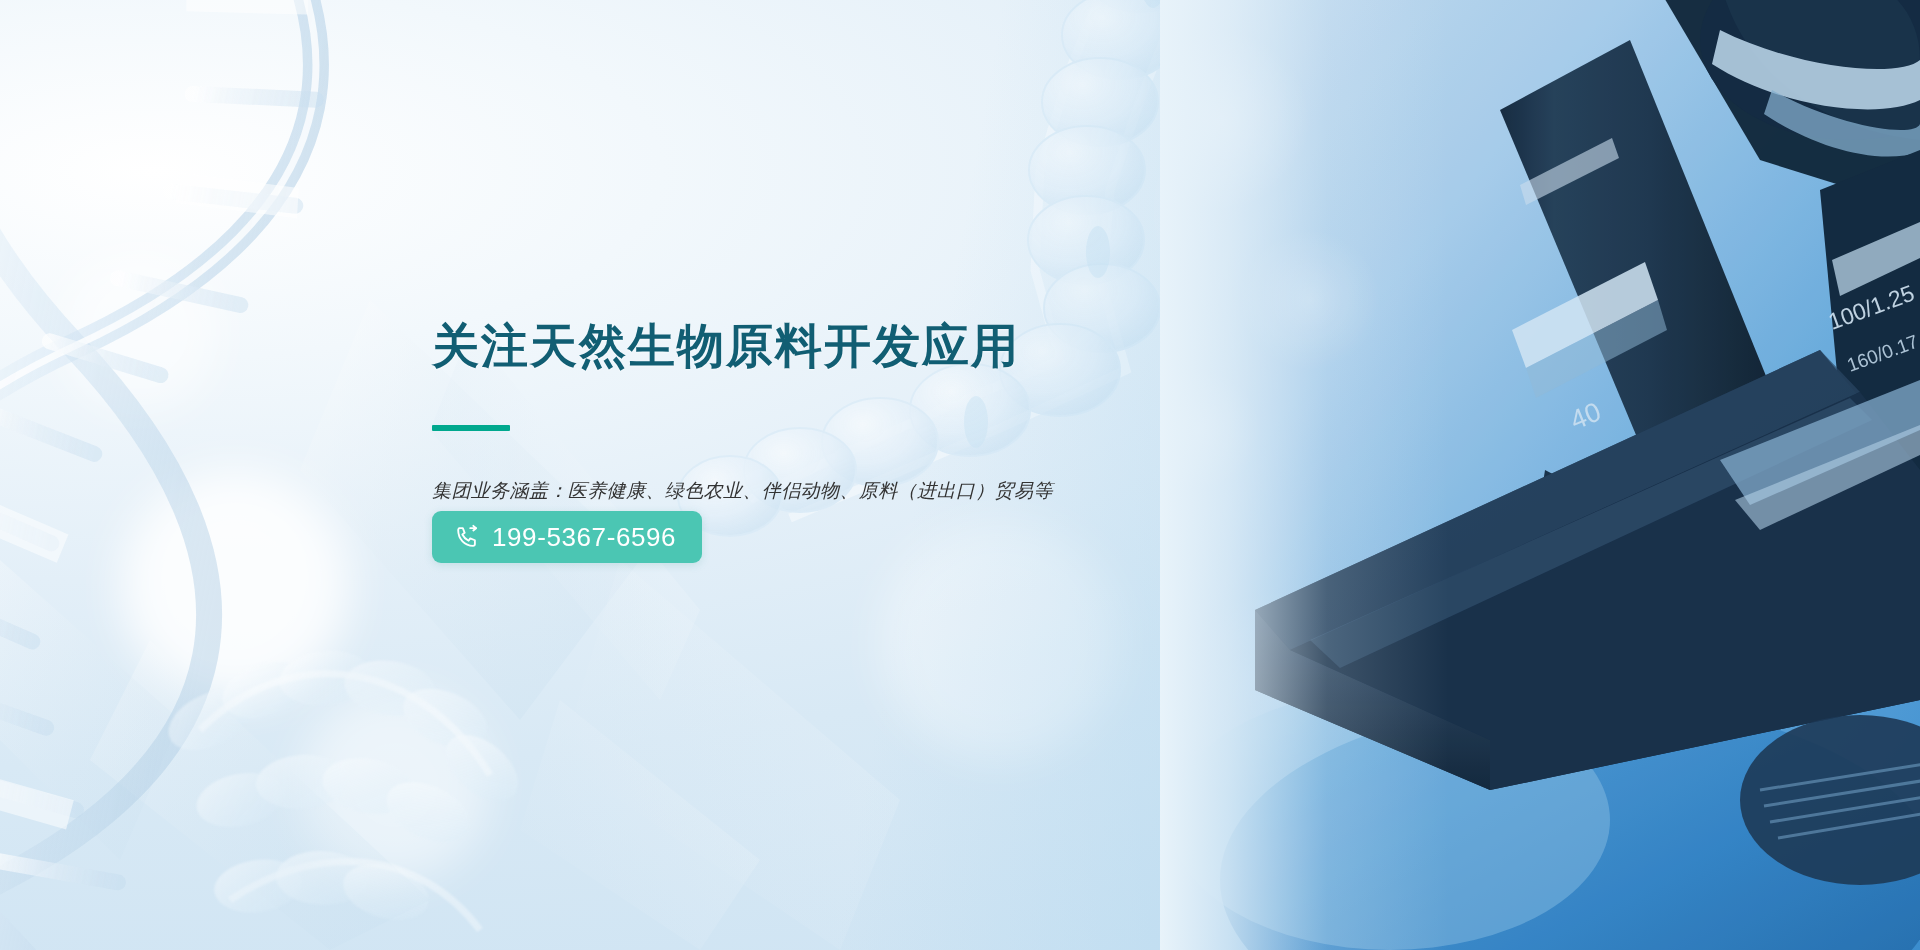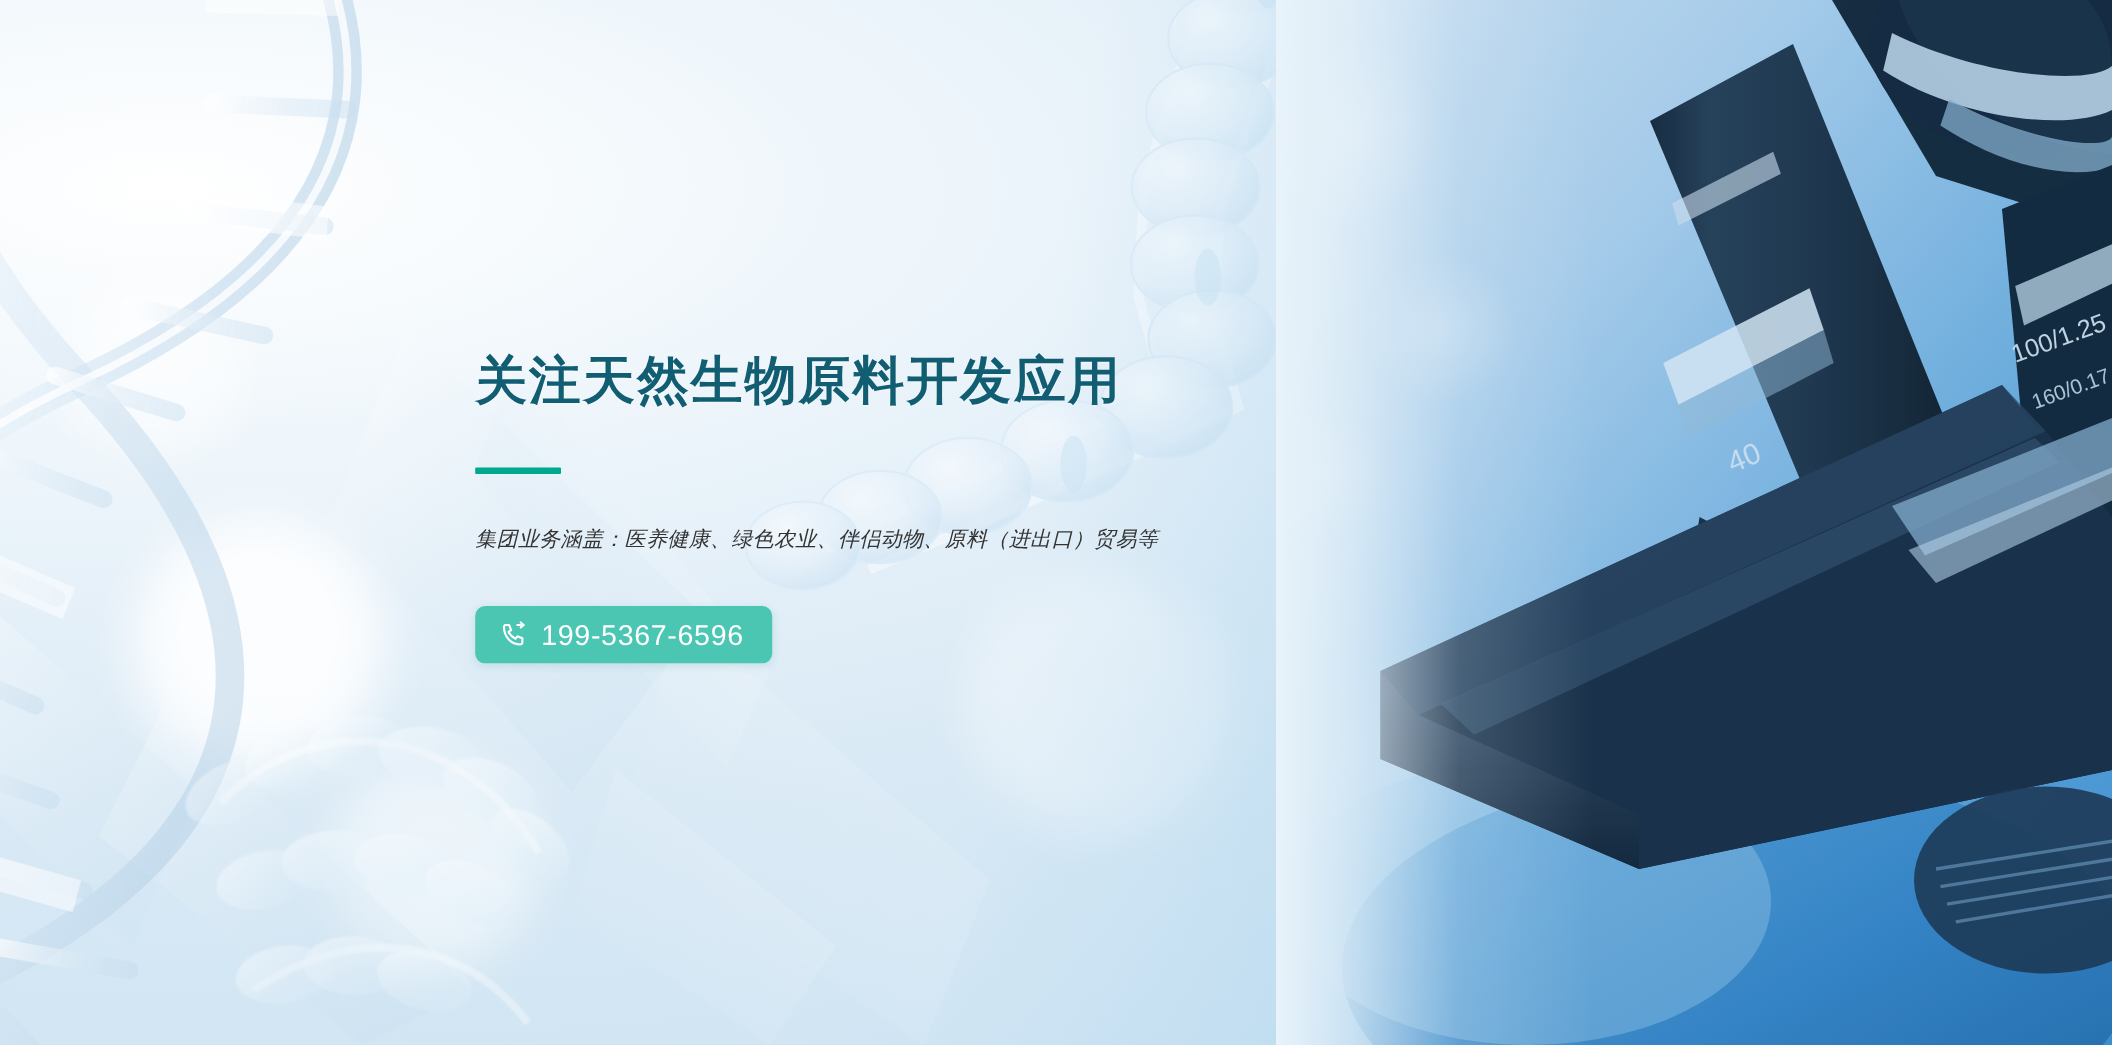--- a/index.html
+++ b/index.html
@@ -82,21 +82,21 @@
   }
   .body-text {
     margin-top:40px; color:#333333; font-size:19px; line-height:40px;
     letter-spacing:.4px;
     font-style:italic;
   }
   .body-text p { white-space:nowrap; }
 
   .phone-btn {
     display:inline-flex; align-items:center; gap:12px;
-    margin-top:40px; padding:13px 26px 13px 22px;
+    padding:13px 26px 13px 22px;
     background:#4bc6b3; border-radius:9px; border:0; cursor:pointer;
     box-shadow:0 2px 8px rgba(60,160,150,.18);
   }
   .phone-btn .ico { width:26px; height:26px; display:block; flex:0 0 auto; }
   .phone-btn .num {
     color:#ffffff; font-size:26px; font-weight:500; letter-spacing:.6px;
     line-height:1; white-space:nowrap;
   }
 </style>
 </head>

